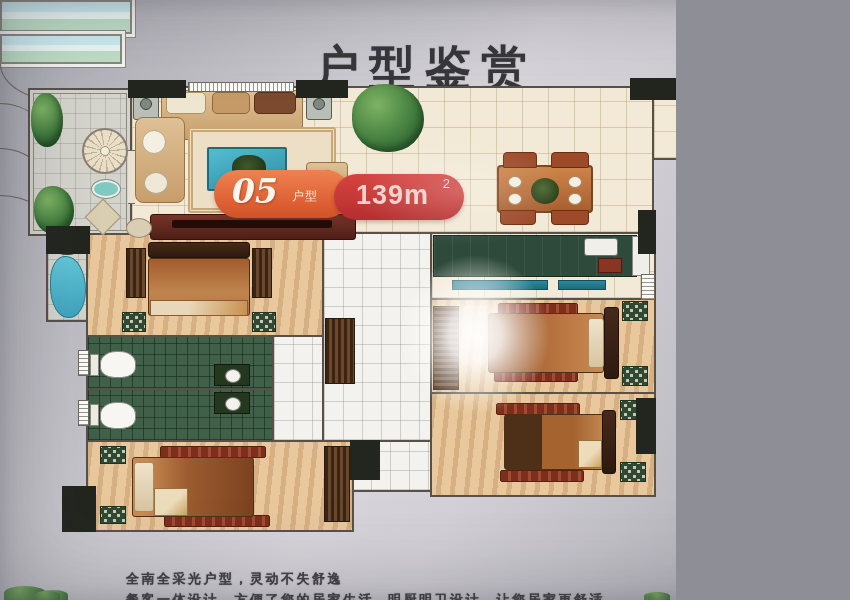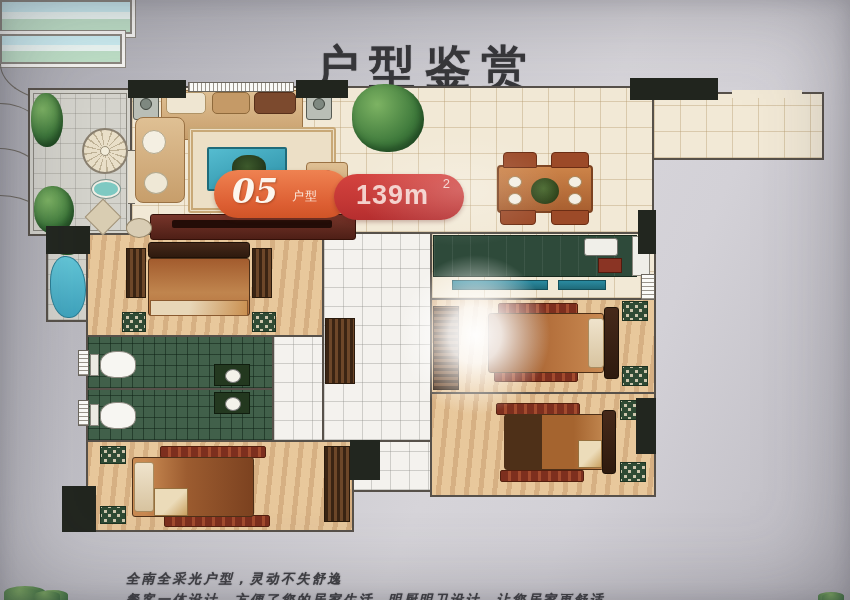--- a/index.html
+++ b/index.html
@@ -1,16 +1,16 @@
 <!DOCTYPE html>
 <html><head>
 <meta charset="utf-8">
 <style>
   html,body{margin:0;padding:0;background:#8e8e96;}
-  #stage{position:relative;width:850px;height:600px;overflow:hidden;
+  #stage{position:relative;width:676px;height:600px;overflow:hidden;
     font-family:"Liberation Sans","DejaVu Sans",sans-serif;
     background:linear-gradient(115deg,#a6a6ae 0%,#b9b8bf 18%,#cac9cf 38%,#d7d5da 58%,#d3d1d7 72%,#c3c1c8 90%,#b8b6bd 100%);}
   .abs,.f,.room,.col,.win{position:absolute;box-sizing:border-box;}
   
   #title{position:absolute;left:0;top:6px;width:850px;text-align:center;
     font-size:46px;font-weight:800;letter-spacing:10px;color:#37373a;
     text-shadow:0 0 1px rgba(40,40,45,.6);}
   
   .room{border:2px solid #57514a;}
   .beige{background-color:#f2e9d6;background-image:
@@ -59,21 +59,21 @@
     background:linear-gradient(180deg,#ef8251,#dd5f33 70%,#d05427);box-shadow:0 2px 4px rgba(90,40,20,.25);}
   #badge-orange .num{position:absolute;left:18px;top:2px;font-family:"DejaVu Serif","Liberation Serif",serif;
     font-style:italic;font-weight:700;font-size:33px;color:#fdf6ee;text-shadow:1px 1px 2px rgba(120,50,20,.5);}
   #badge-orange .numlbl{position:absolute;left:78px;top:18px;font-size:12px;color:#fbe9dc;letter-spacing:1px;}
   #badge-red{position:absolute;left:334px;top:174px;width:130px;height:46px;border-radius:23px;
     background:linear-gradient(180deg,#d4433f,#c23634 65%,#b52e2f);box-shadow:0 2px 4px rgba(90,20,20,.3);}
   #badge-red .area{position:absolute;left:22px;top:6px;font-size:27px;font-weight:700;color:#f3cfca;letter-spacing:1px;}
   #badge-red sup{position:absolute;right:14px;top:2px;font-size:13px;color:#f3cfca;}
   
   .foot{position:absolute;font-size:13px;font-weight:700;letter-spacing:2.5px;color:#3f3f43;
-    text-shadow:0 0 1.2px rgba(55,55,60,.75);white-space:nowrap;font-style:italic;}
+    text-shadow:0 0 1.2px rgba(55,55,60,.75);white-space:nowrap;}
   
   .glare{position:absolute;pointer-events:none;}
   #glare-main{left:400px;top:255px;width:150px;height:160px;
     background:radial-gradient(closest-side,rgba(255,255,255,.98) 0%,rgba(255,255,255,.85) 35%,rgba(255,255,255,0) 100%);}
   #glare-soft{left:330px;top:120px;width:260px;height:140px;
     background:radial-gradient(closest-side,rgba(255,255,255,.22),rgba(255,255,255,0) 80%);}
   #vignette{left:0;top:0;width:850px;height:600px;pointer-events:none;
     box-shadow:inset 0 0 90px rgba(55,55,66,.38), inset 0 0 18px rgba(60,60,70,.18);}
 </style>
 </head>

